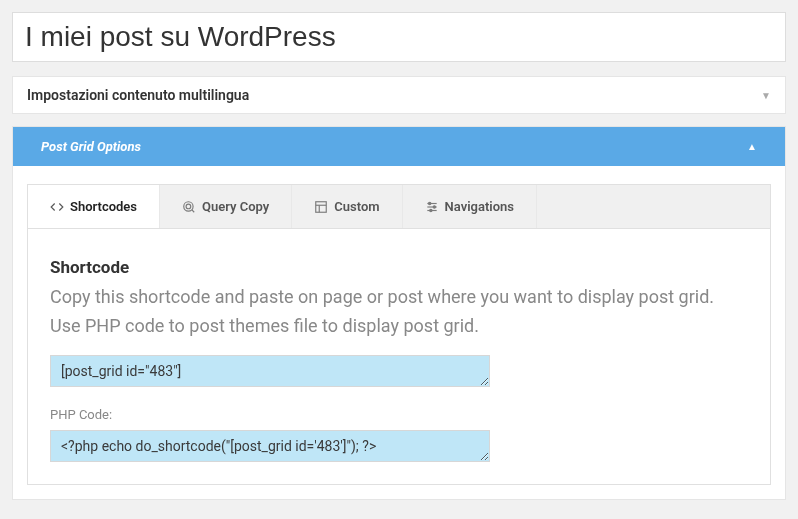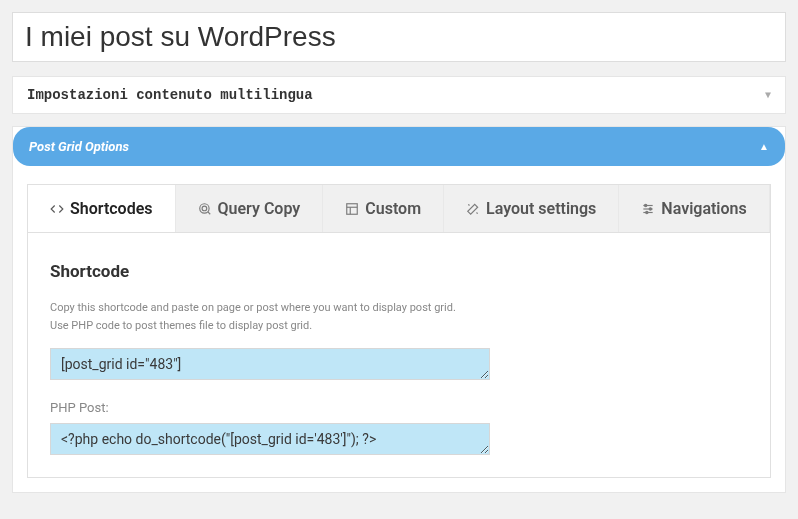--- a/index.html
+++ b/index.html
@@ -17,21 +17,20 @@
     border: 1px solid #ddd;
     background: #fff;
     outline: none;
     margin-bottom: 14px;
     color: #333;
   }
   .metabox {
     background: #fff;
     border: 1px solid #e5e5e5;
     margin-bottom: 12px;
-    font-family: Liberation Mono, monospace;
   }
   .metabox-header {
     padding: 10px 14px;
     font-size: 14px;
     font-weight: 600;
     display: flex;
     justify-content: space-between;
     align-items: center;
     cursor: pointer;
     color: #333;
@@ -40,46 +39,45 @@
     color: #aaa;
     font-size: 10px;
   }
   .pg-panel {
     border: 1px solid #e5e5e5;
     background: #fff;
   }
   .pg-header {
     background: #5aa9e6;
     color: #fff;
-    padding: 12px 16px;
+    padding: 12px 28px;
     font-weight: 700;
     font-size: 13px;
     display: flex;
     justify-content: space-between;
     align-items: center;
     font-style: italic;
-    border-radius: 17px;
   }
   .pg-header .tri {
     font-size: 10px;
     font-style: normal;
   }
   .pg-body {
     padding: 18px 14px 14px;
     background: #fff;
   }
   .tabs {
     display: flex;
     flex-wrap: wrap;
     background: #f0f0f0;
     border: 1px solid #e0e0e0;
   }
   .tab {
     padding: 14px 22px;
-    font-size: 16px;
+    font-size: 13px;
     color: #555;
     cursor: pointer;
     border-right: 1px solid #e8e8e8;
     display: flex;
     align-items: center;
     gap: 6px;
     font-weight: 600;
   }
   .tab.active {
     background: #fff;
@@ -91,26 +89,26 @@
   }
   .tab-content {
     border: 1px solid #e0e0e0;
     border-top: none;
     padding: 28px 22px 22px;
     background: #fff;
   }
   .tab-content h3 {
     font-size: 17px;
     color: #333;
-    margin-bottom: 18px;
+    margin-bottom: 6px;
     font-weight: 700;
   }
   .desc {
     color: #888;
-    font-size: 11px;
+    font-size: 18px;
     line-height: 1.6;
     margin-bottom: 14px;
   }
   .code-area {
     width: 440px;
     max-width: 100%;
     background: #bfe6f7;
     border: 1px solid #d7d7d7;
     padding: 7px 10px;
     font-family: inherit;
@@ -176,50 +174,40 @@
               <rect x="3" y="3" width="18" height="18"></rect>
               <line x1="3" y1="9" x2="21" y2="9"></line>
               <line x1="9" y1="9" x2="9" y2="21"></line>
             </svg>
         </span>
         <span>Custom</span>
       </div>
       <div class="tab">
         <span class="ticon">
           <svg viewBox="0 0 24 24" fill="none" stroke="currentColor" stroke-width="2">
-              <path d="M15 4l5 5L8 21l-5-5L15 4z"></path>
-              <line x1="4" y1="4" x2="6" y2="6"></line>
-              <line x1="18" y1="18" x2="20" y2="20"></line>
-            </svg>
-        </span>
-        <span>Layout settings</span>
-      </div>
-      <div class="tab">
-        <span class="ticon">
-          <svg viewBox="0 0 24 24" fill="none" stroke="currentColor" stroke-width="2">
               <line x1="4" y1="6" x2="20" y2="6"></line>
               <line x1="4" y1="12" x2="20" y2="12"></line>
               <line x1="4" y1="18" x2="20" y2="18"></line>
               <circle cx="8" cy="6" r="2" fill="currentColor"></circle>
               <circle cx="16" cy="12" r="2" fill="currentColor"></circle>
               <circle cx="10" cy="18" r="2" fill="currentColor"></circle>
             </svg>
         </span>
         <span>Navigations</span>
       </div>
     </div>
 
     <div class="tab-content">
       <h3>Shortcode</h3>
       <p class="desc">
         <span>Copy this shortcode and paste on page or post where you want to display post grid.</span><br>
         <span>Use PHP code to post themes file to display post grid.</span>
       </p>
       <textarea class="code-area" readonly="" style="">[post_grid id="483"]</textarea>
-      <p class="label-php">PHP Post:</p>
+      <p class="label-php">PHP Code:</p>
       <textarea class="code-area" readonly="" style="">&lt;?php echo do_shortcode("[post_grid id='483']"); ?&gt;</textarea>
     </div>
 
   </div>
 </div>
 
 
 
 
 </body></html>

